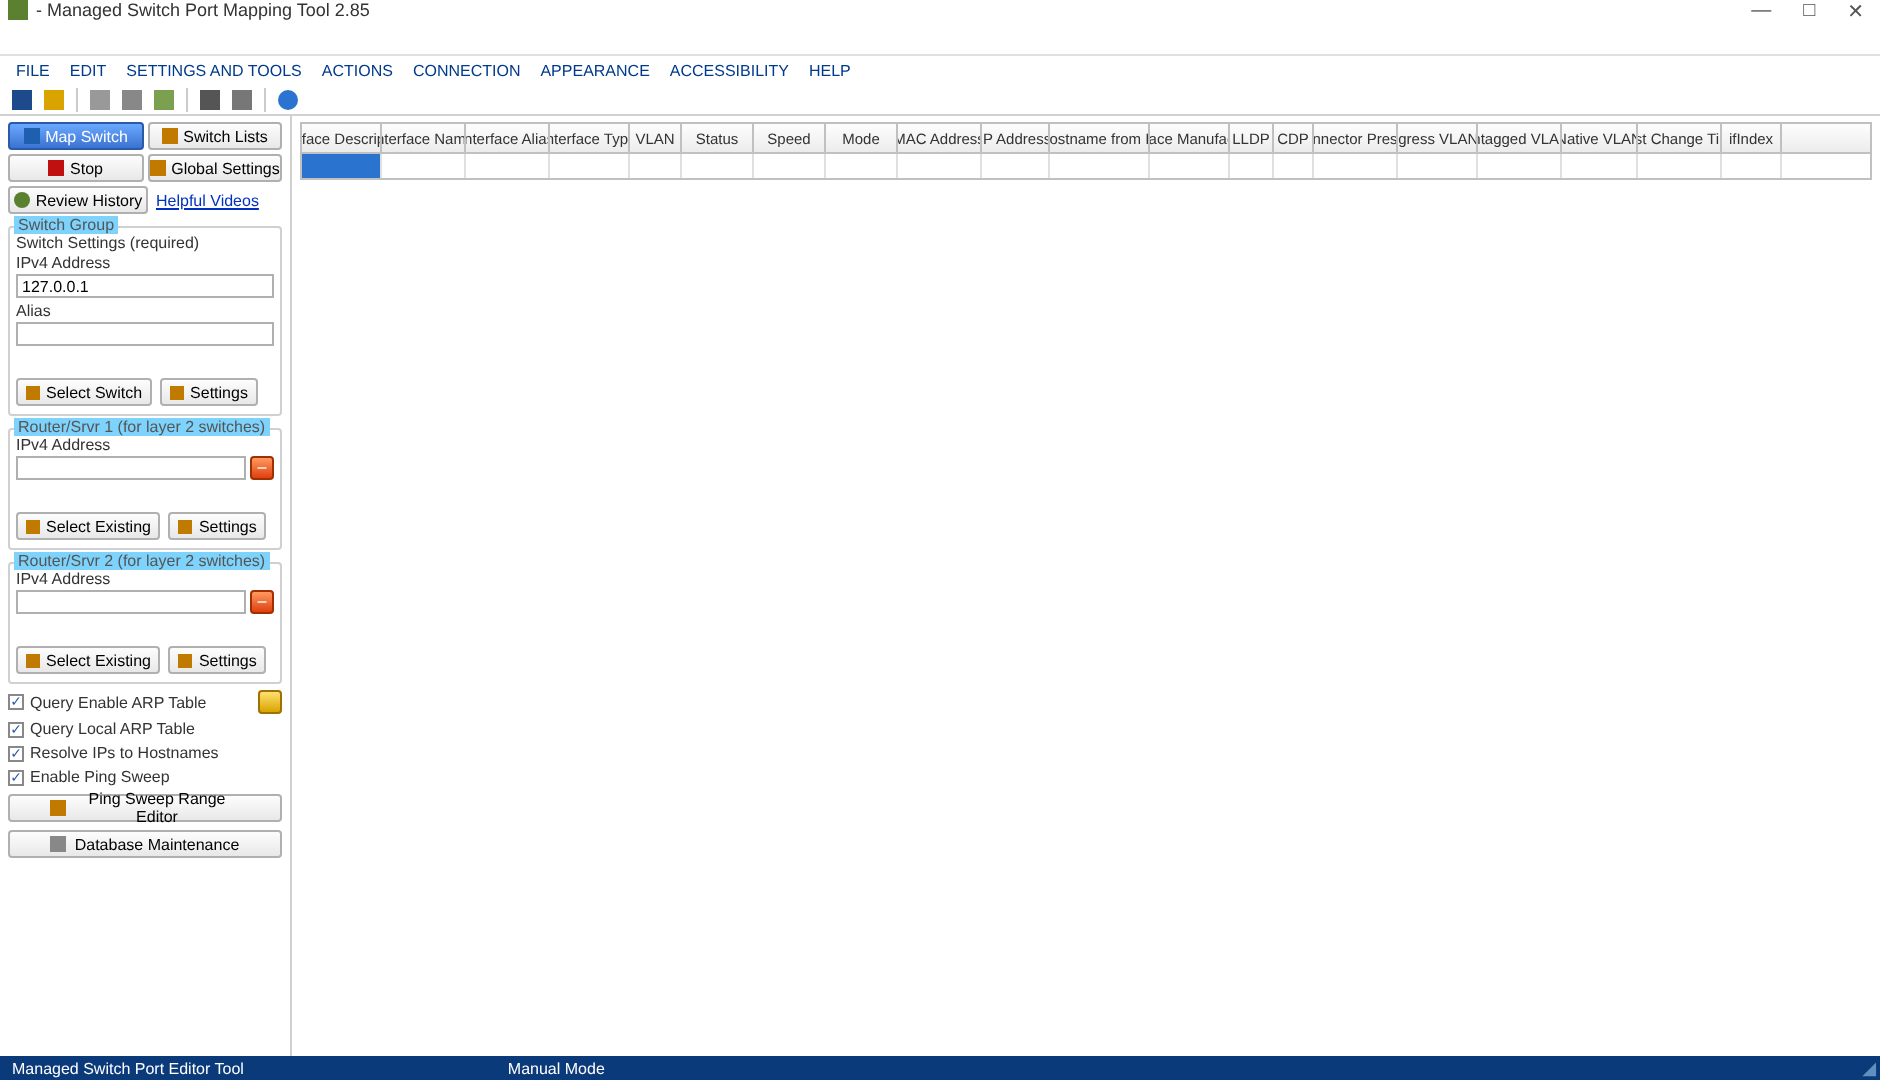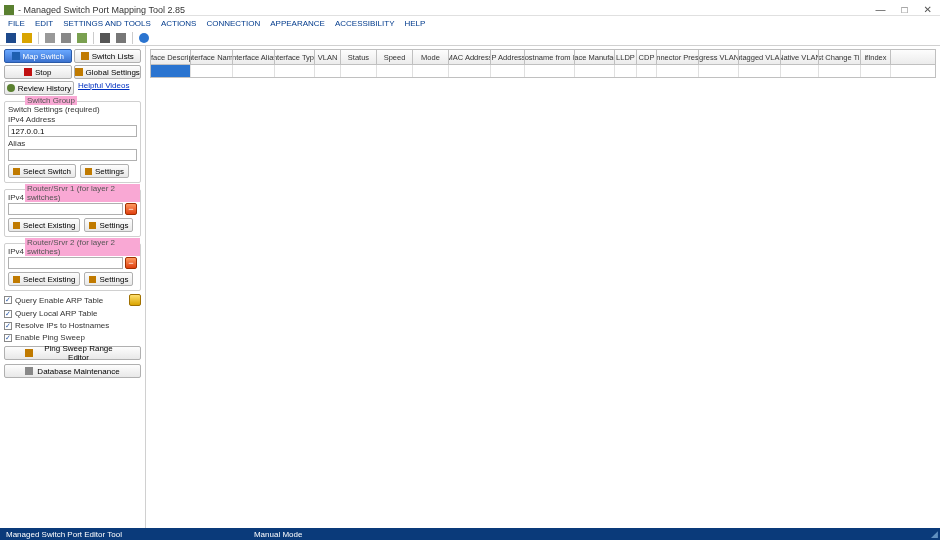--- a/index.html
+++ b/index.html
@@ -1,19 +1,19 @@
 <!DOCTYPE html>
 <html><head>
 <meta charset="utf-8">
 <style>
 * { box-sizing: border-box; margin: 0; padding: 0; }
 body { font-family: "Segoe UI", Tahoma, sans-serif; font-size: 9px; background: #fff; width: 940px; height: 540px; overflow: hidden; position: relative; }
 
 
-.titlebar { height: 16px; background: #fff; display: flex; align-items: flex-end; padding: 0 4px; border-bottom: 1px solid #e0e0e0; }
+.titlebar { height: 28px; background: #fff; display: flex; align-items: flex-start; padding: 0 4px; border-bottom: 1px solid #e0e0e0; }
 .titlebar .icon { width: 10px; height: 10px; background: #5a8030; margin-right: 4px; }
 .titlebar .title { flex: 1; font-size: 9px; color: #333; }
 .titlebar .winbtns { display: flex; gap: 8px; font-size: 10px; color: #555; }
 .titlebar .winbtns span { cursor: pointer; padding: 0 4px; }
 
 
 .menubar { height: 14px; display: flex; align-items: center; padding: 0 8px; gap: 10px; font-size: 8px; color: #003a8c; }
 .menubar span { cursor: pointer; }
 
 
@@ -39,26 +39,26 @@
 .btn.primary { background: linear-gradient(#6aa8ff,#3b73d0); color: #fff; border-color: #2a5aa8; }
 .btn .bicon { width: 8px; height: 8px; }
 .bi-map { background: #1e5fb0; }
 .bi-list { background: #c07a00; }
 .bi-stop { background: #c01010; }
 .bi-gear { background: #c07a00; }
 .bi-clock { background: #5a8030; border-radius: 50%; }
 .link { color: #0030c0; text-decoration: underline; font-size: 8px; cursor: pointer; padding-left: 2px; }
 
 .group { border: 1px solid #d0d0d0; border-radius: 2px; padding: 3px 3px 4px 3px; position: relative; margin-top: 4px; }
-.group > .glabel { position: absolute; top: -6px; left: 20px; background: #f9a8d4; padding: 0 2px; font-size: 8px; color: #555; }
+.group > .glabel { position: absolute; top: -6px; left: 2px; background: #7dd3fc; padding: 0 2px; font-size: 8px; color: #555; }
 .fldlabel { font-size: 8px; color: #333; margin-bottom: 1px; }
 .input { width: 100%; height: 12px; border: 1px solid #b0b0b0; font-size: 8px; padding: 0 2px; background: #fff; }
 .inrow { display: flex; align-items: center; gap: 2px; }
 .redbtn { width: 12px; height: 12px; background: linear-gradient(#ff9a60,#e04010); border: 1px solid #a03000; border-radius: 2px; cursor: pointer; margin-left: auto; display:flex;align-items:center;justify-content:center;color:#fff;font-size:9px;line-height:1; }
-.smallbtns { display: flex; gap: 4px; margin-top: 3px; }
+.smallbtns { display: flex; gap: 4px; margin-top: 16px; }
 .smallbtn { height: 14px; border: 1px solid #b0b0b0; background: linear-gradient(#fdfdfd,#e8e8e8); display: flex; align-items: center; justify-content: center; gap: 3px; font-size: 8px; cursor: pointer; border-radius: 2px; padding: 0 4px; }
 .smallbtn .bicon { width: 7px; height: 7px; }
 
 .chk { display: flex; align-items: center; gap: 3px; font-size: 8px; color: #333; margin-top: 1px; }
 .chkbox { width: 8px; height: 8px; border: 1px solid #888; background: #fff; display: flex; align-items: center; justify-content: center; font-size: 7px; color: #2a5aa8; }
 .lockicon { width: 12px; height: 12px; background: linear-gradient(#ffe070,#d9a400); border: 1px solid #a07000; border-radius: 2px; margin-left: auto; }
 
 .widebtn { height: 14px; border: 1px solid #b0b0b0; background: linear-gradient(#fdfdfd,#e8e8e8); display: flex; align-items: center; font-size: 8px; cursor: pointer; border-radius: 2px; padding: 0 20px; gap: 4px; margin-top: 2px; }
 .widebtn .bicon { width: 8px; height: 8px; }
 .bi-edit { background: #c07a00; }
@@ -141,21 +141,21 @@
       <div class="btn">
         <span class="bicon bi-stop"></span>
         <span>Stop</span>
       </div>
       <div class="btn">
         <span class="bicon bi-gear"></span>
         <span>Global Settings</span>
       </div>
     </div>
 
-    <div class="btnrow" style="align-items:flex-start">
+    <div class="btnrow" style="align-items:center">
       <div class="btn" style="flex:0 0 70px">
         <span class="bicon bi-clock"></span>
         <span>Review History</span>
       </div>
       <span class="link">Helpful Videos</span>
     </div>
 
     <div class="group">
       <span class="glabel">Switch Group</span>
       <div class="fldlabel">Switch Settings (required)</div>

